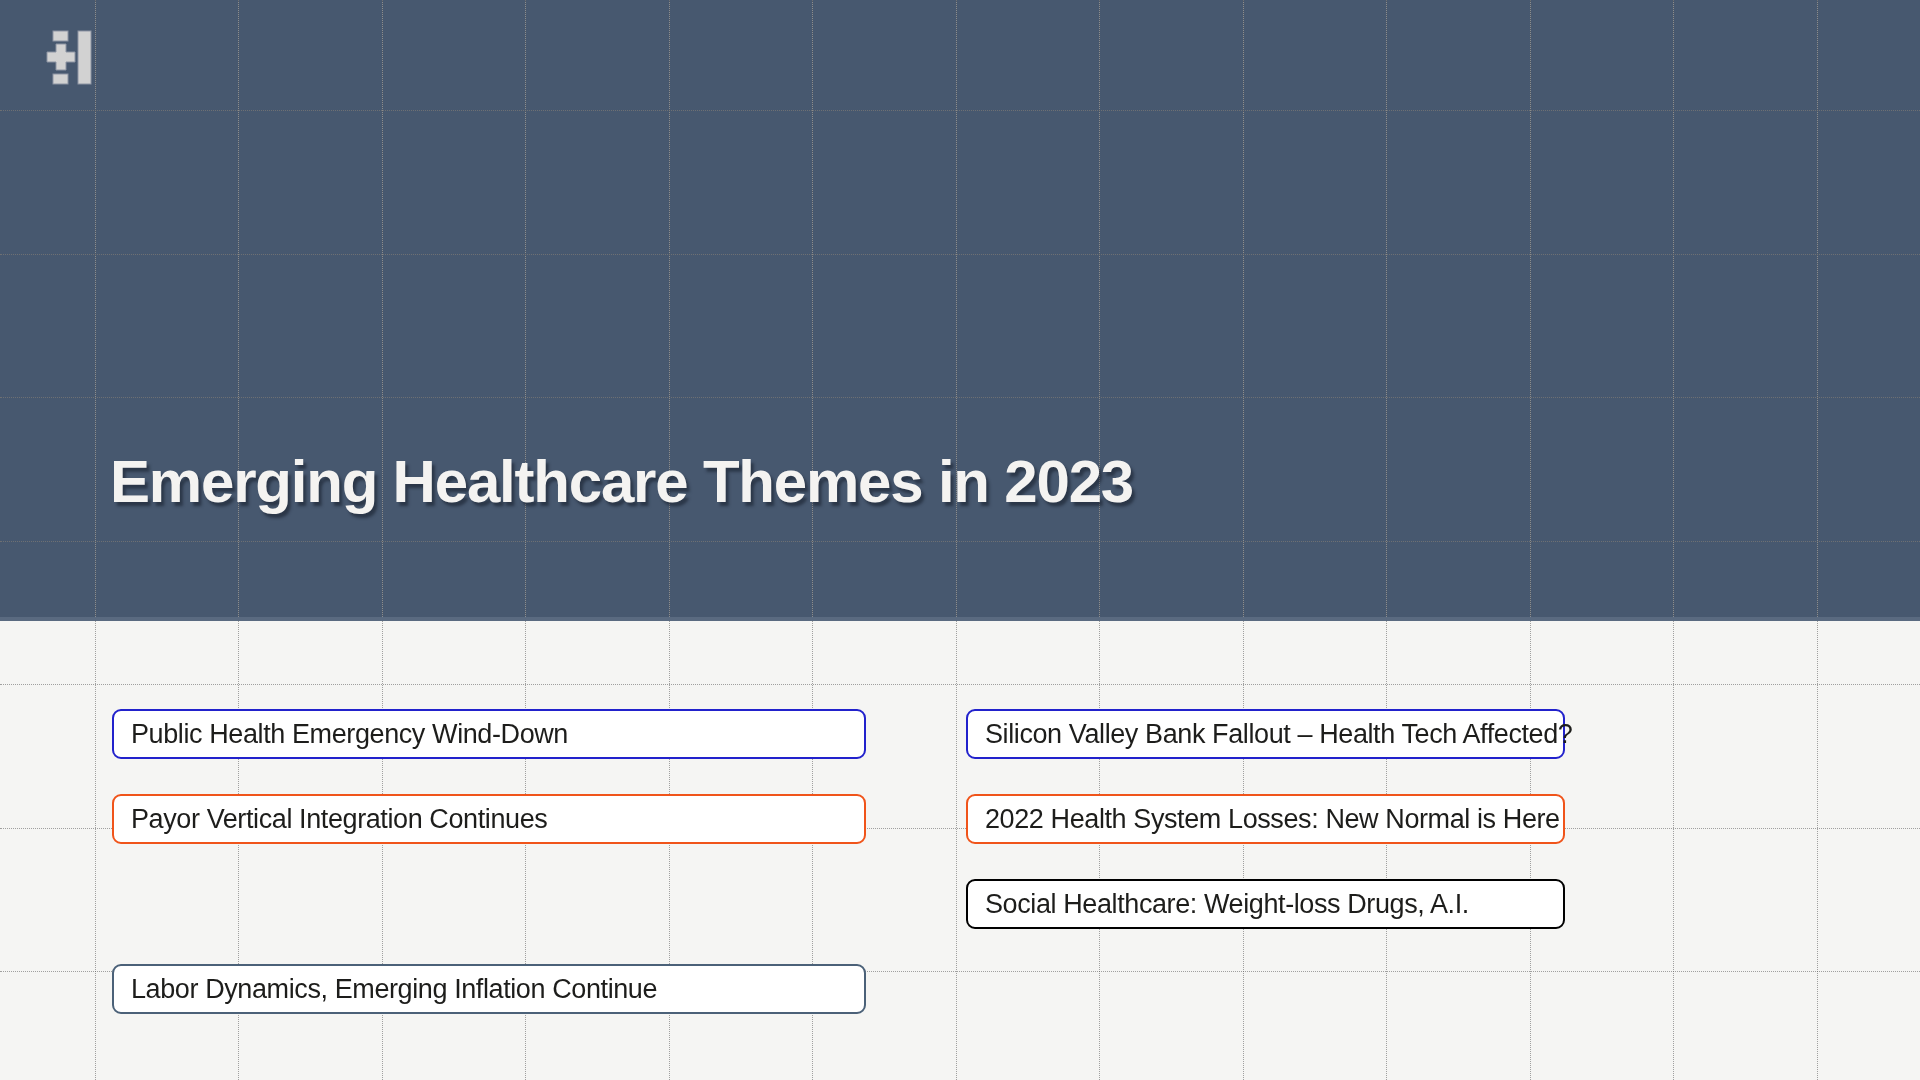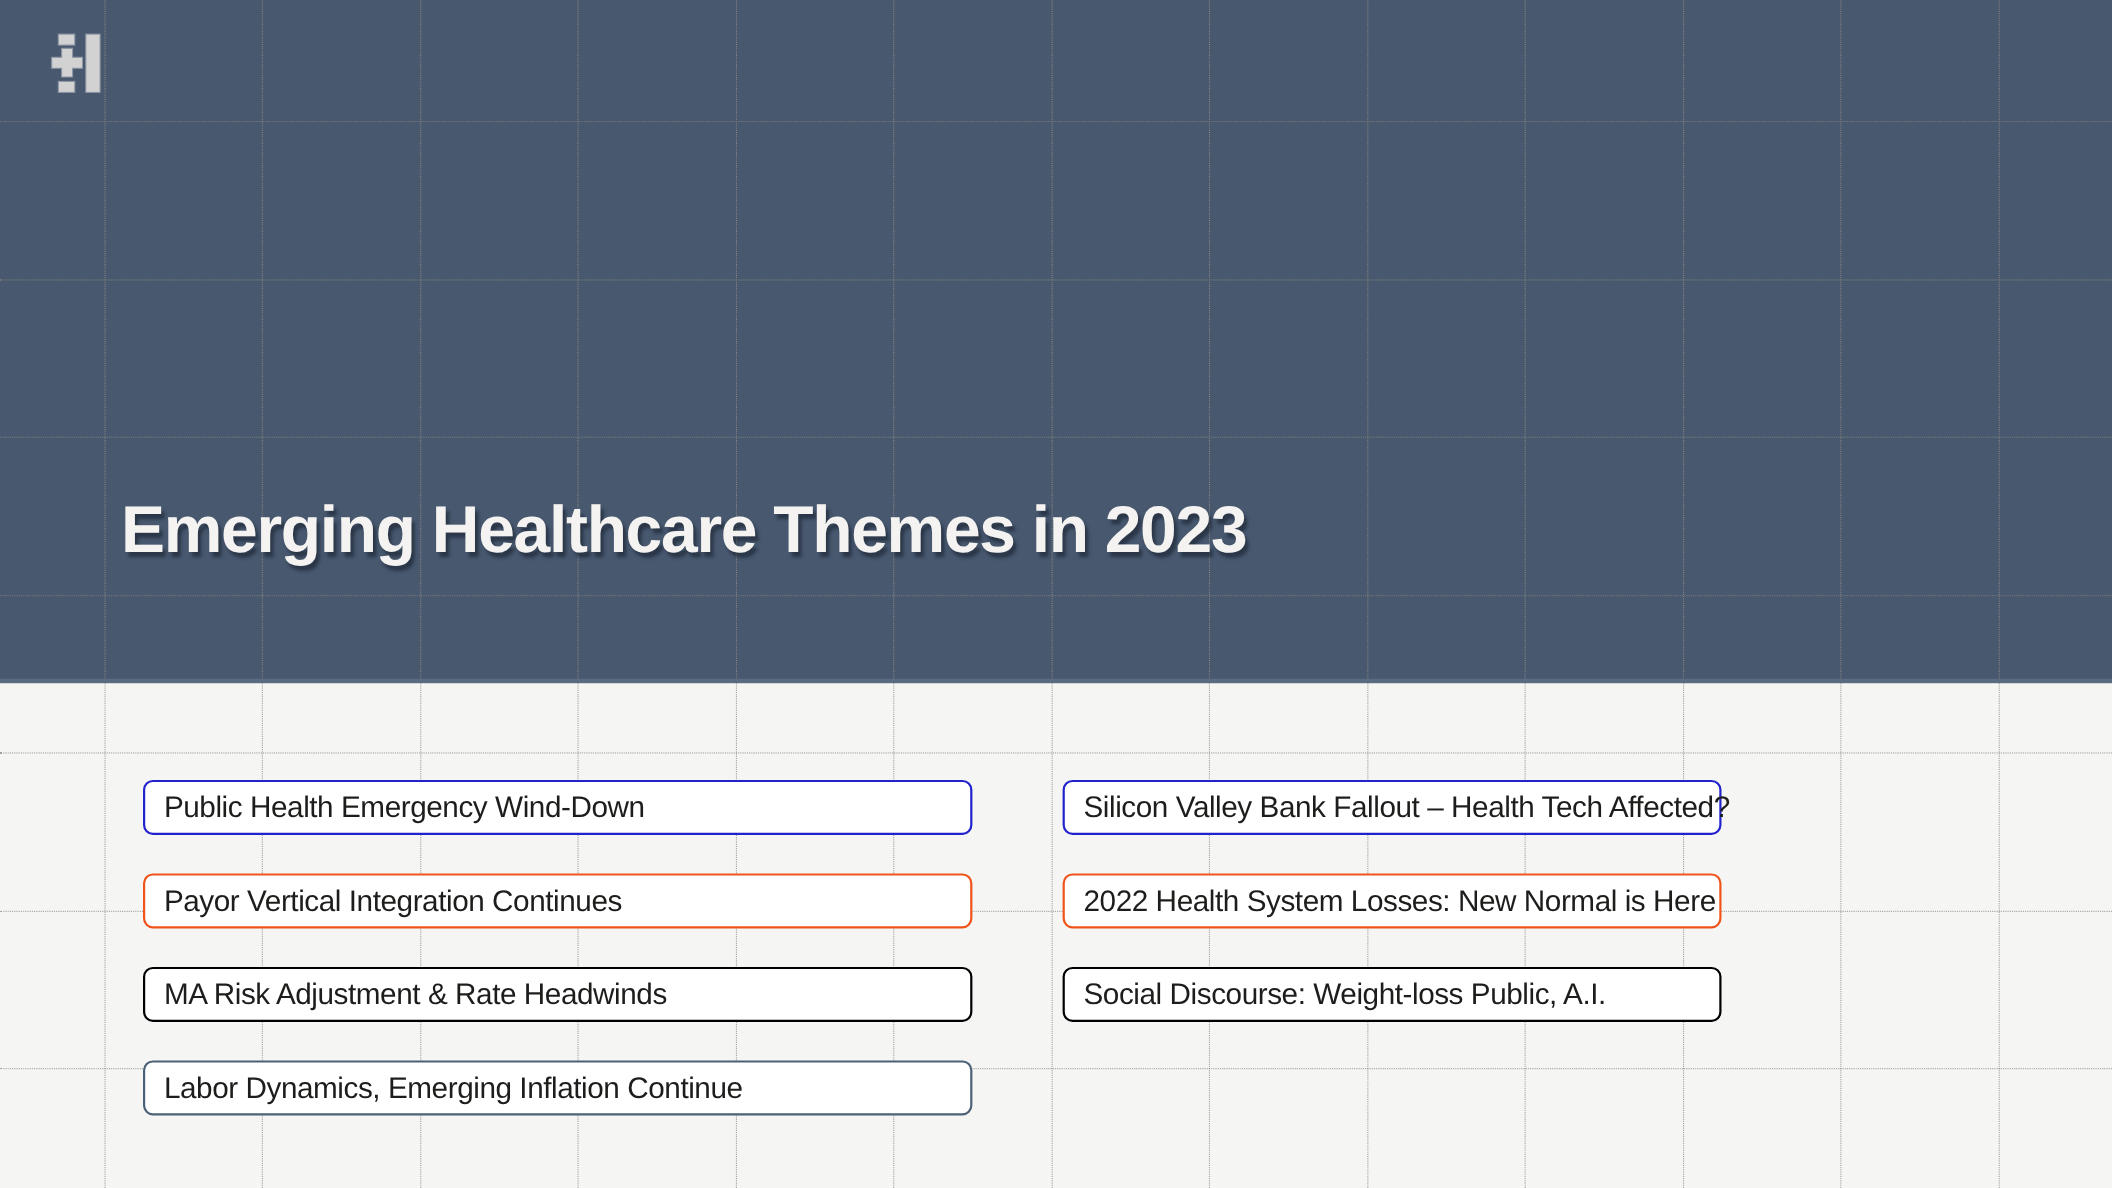--- a/index.html
+++ b/index.html
@@ -132,21 +132,21 @@
   }
   .theme-box .tb-label {
     padding-left: 17px;
     font-family: "Liberation Sans", sans-serif;
     font-size: 27px;
     font-weight: 400;
     color: #1d1d1b;
     letter-spacing: -0.4px;
     white-space: nowrap;
   }
-  .col-left  { left: 112px;  width: 754px; margin-left: 18px; }
+  .col-left  { left: 112px;  width: 754px; }
   .col-right { left: 966px;  width: 599px; }
   .row-1 { top: 709px; }
   .row-2 { top: 794px; }
   .row-3 { top: 879px; }
   .row-4 { top: 964px; }
 </style>
 </head>
 <body>
 
 <div id="slide">
@@ -213,32 +213,29 @@
   <div class="title">Emerging Healthcare Themes in 2023</div>
 
   <div class="boxes">
 
     <div class="theme-box col-left row-1" style="border-color: rgb(34, 34, 204);">
       <span class="tb-label">Public Health Emergency Wind-Down</span>
     </div>
     <div class="theme-box col-left row-2" style="border-color: rgb(240, 84, 26);">
       <span class="tb-label">Payor Vertical Integration Continues</span>
     </div>
-    <div class="theme-box col-left row-3" style="border-color: rgb(0, 0, 0);">
-      <span class="tb-label">MA Risk Adjustment &amp; Rate Headwinds</span>
-    </div>
     <div class="theme-box col-left row-4" style="border-color: rgb(75, 97, 120);">
       <span class="tb-label">Labor Dynamics, Emerging Inflation Continue</span>
     </div>
 
     <div class="theme-box col-right row-1" style="border-color: rgb(34, 34, 204);">
       <span class="tb-label">Silicon Valley Bank Fallout – Health Tech Affected?</span>
     </div>
     <div class="theme-box col-right row-2" style="border-color: rgb(240, 84, 26);">
       <span class="tb-label">2022 Health System Losses: New Normal is Here</span>
     </div>
     <div class="theme-box col-right row-3" style="border-color: rgb(0, 0, 0);">
-      <span class="tb-label">Social Discourse: Weight-loss Public, A.I.</span>
+      <span class="tb-label">Social Healthcare: Weight-loss Drugs, A.I.</span>
     </div>
 
   </div>
 
 </div>
 
 </body></html>

